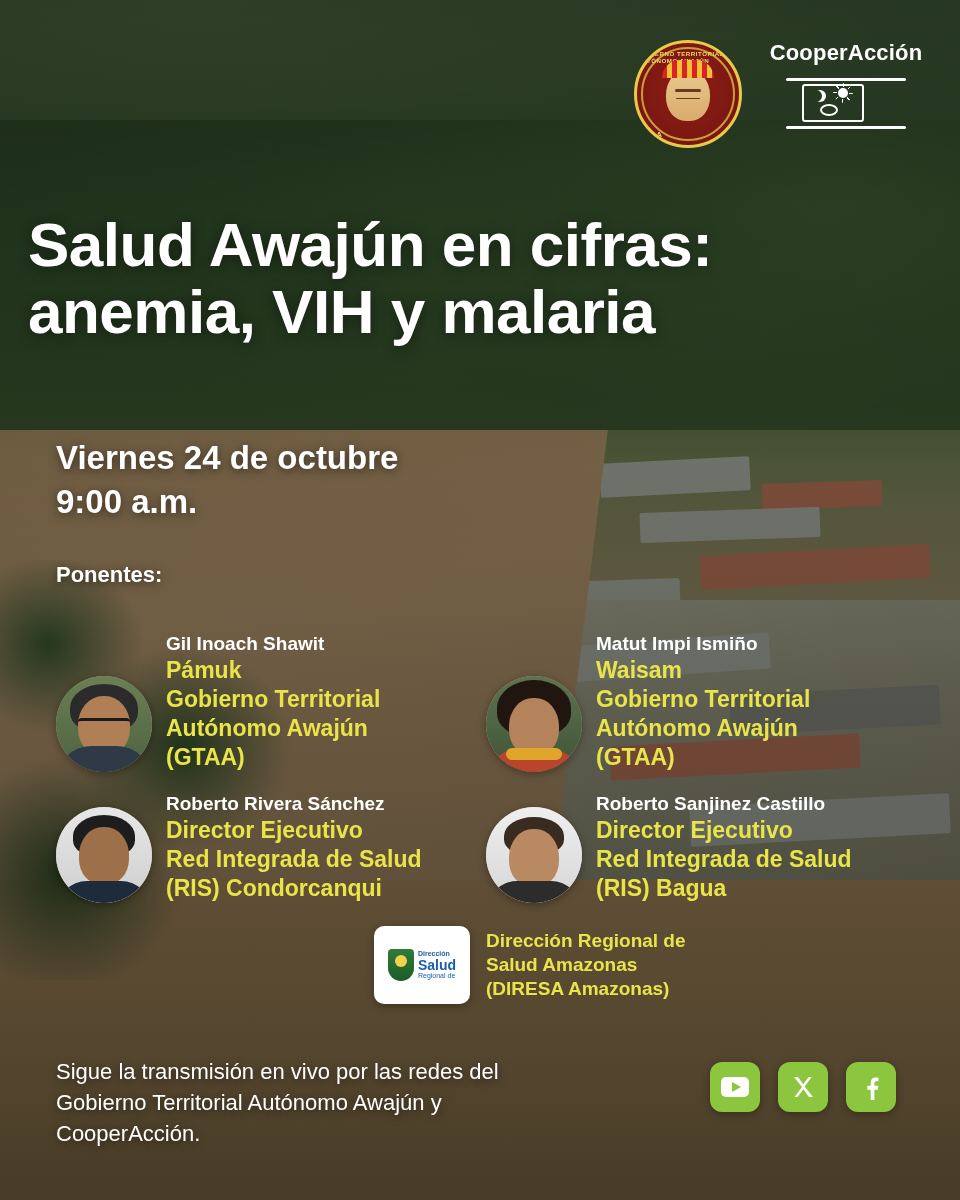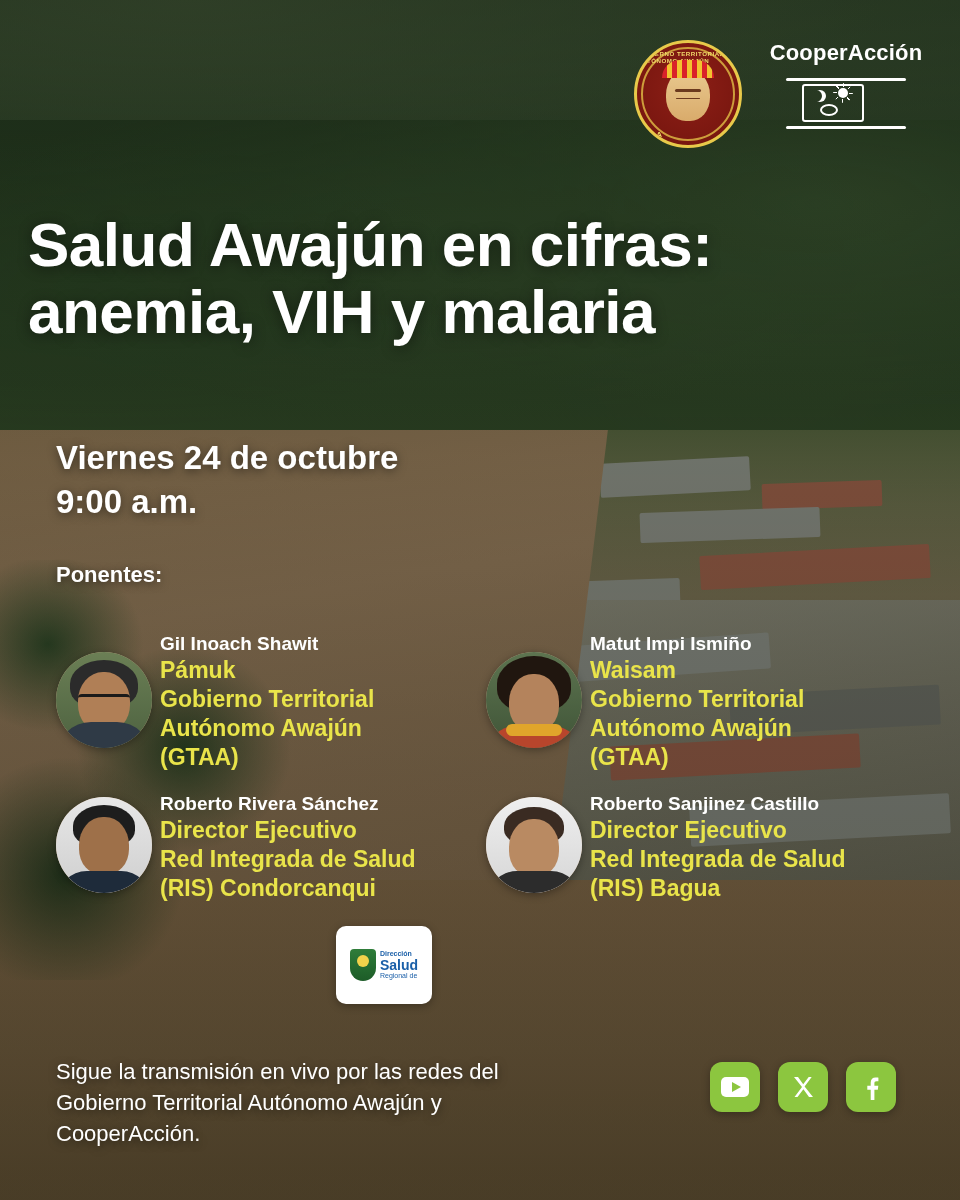--- a/index.html
+++ b/index.html
@@ -168,21 +168,21 @@
   .speakers-label {
     position: absolute; left: 56px; top: 562px;
     color: #ffffff; font-size: 22px; font-weight: bold;
     text-shadow: 0 2px 8px rgba(0,0,0,.5);
   }
 
   
   .speakers { position: absolute; left: 56px; top: 628px; width: 860px; }
   .sp-row { display: flex; gap: 0; }
   .sp {
-    display: flex; align-items: center; gap: 8px; width: 430px;
+    display: flex; align-items: flex-end; gap: 14px; width: 430px;
   }
   .sp.right { width: 430px; }
   .avatar {
     width: 96px; height: 96px; border-radius: 50%; flex: 0 0 96px;
     overflow: hidden; position: relative;
     background: #caa98c;
     box-shadow: 0 2px 8px rgba(0,0,0,.35);
   }
   .av-bg { position: absolute; inset: 0; }
   .av-head {
@@ -206,20 +206,21 @@
 
   
   .diresa {
     position: absolute; left: 336px; top: 926px;
     display: flex; align-items: center; gap: 16px;
   }
   .diresa-logo {
     width: 96px; height: 78px; border-radius: 10px; background: #ffffff;
     display: flex; align-items: center; justify-content: center; gap: 4px;
     box-shadow: 0 2px 8px rgba(0,0,0,.3);
+    margin-left: 38px;
   }
   .diresa-shield {
     width: 26px; height: 32px; background: linear-gradient(180deg,#2f7d3a,#1d5c28);
     border-radius: 4px 4px 13px 13px; position: relative;
   }
   .diresa-shield::after {
     content: ""; position: absolute; left: 50%; top: 6px; transform: translateX(-50%);
     width: 12px; height: 12px; border-radius: 50%;
     background: #f2d24b;
   }
@@ -381,20 +382,25 @@
   </div>
 
   <div class="diresa">
     <div class="diresa-logo">
       <div class="diresa-shield"></div>
       <div class="diresa-words">
         <div class="l1">Dirección</div>
         <div class="l2">Salud</div>
         <div class="l3">Regional de</div>
       </div>
+    </div>
+    <div class="diresa-text">
+      <div>Dirección Regional de</div>
+      <div>Salud Amazonas</div>
+      <div>(DIRESA Amazonas)</div>
     </div>
   </div>
 
   <div class="footer-text">Sigue la transmisión en vivo por las redes del Gobierno Territorial Autónomo Awajún y CooperAcción.</div>
 
   <div class="socials">
     <a class="social" href="#">
       <svg width="28" height="20" viewBox="0 0 28 20" aria-hidden="true">
         <rect x="0" y="0" width="28" height="20" rx="5" fill="#ffffff"></rect>
         <polygon points="11,5 20,10 11,15" fill="#8CC63F"></polygon>

